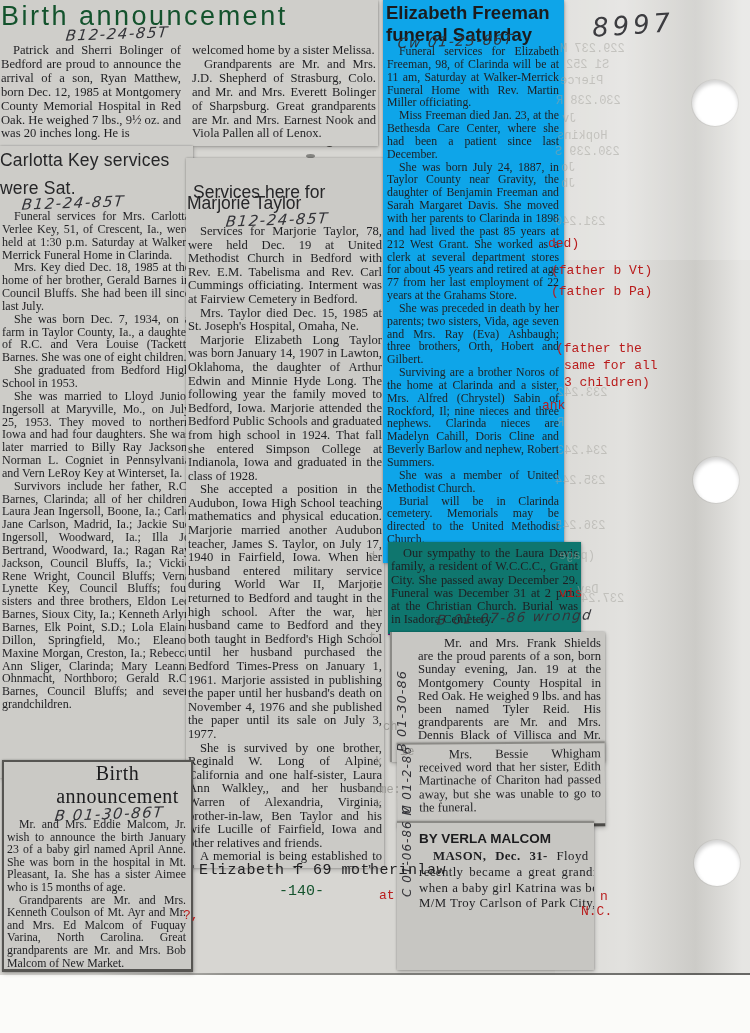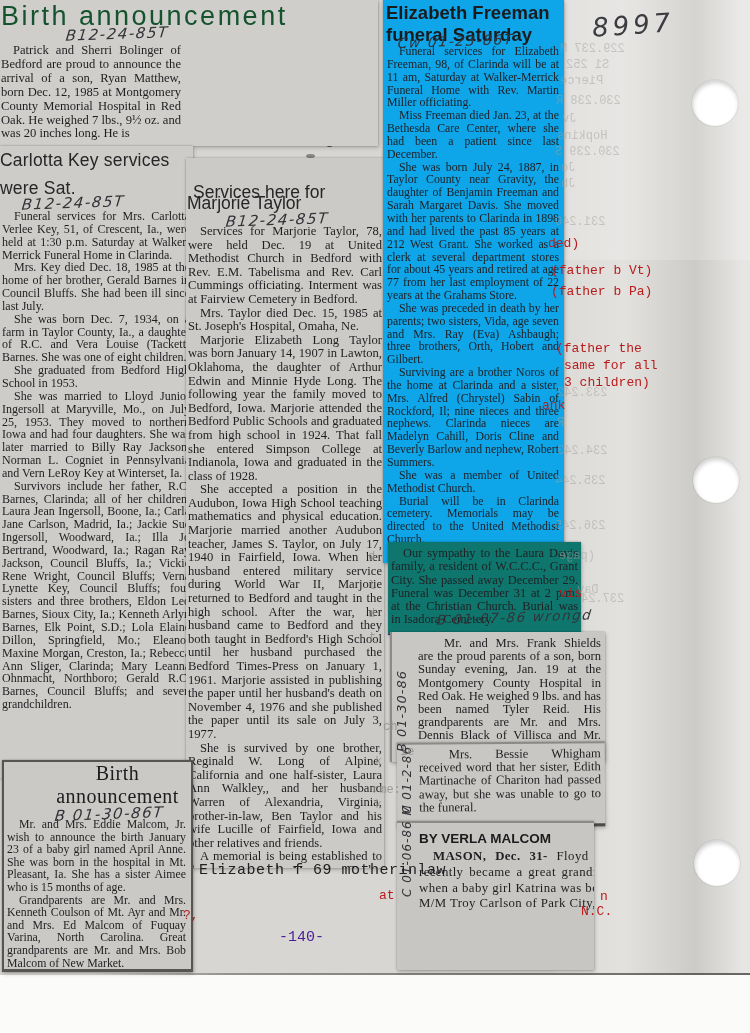--- a/index.html
+++ b/index.html
@@ -86,39 +86,43 @@
   #hw-shields-date{left:394px;top:640px;height:112px;}
   #hw-whigham-date{left:400px;top:750px;height:64px;font-size:12px;}
   #hw-malcom-date{left:400px;top:827px;height:70px;font-size:12px;}
   #hw-birth2{left:55px;top:805px;}
   #hw-id{position:absolute;left:592px;top:10px;font-family:"DejaVu Sans",sans-serif;font-style:italic;
      font-size:26px;letter-spacing:4px;color:#3c3c40;transform:rotate(-4deg);z-index:20;}
 
   
   .mono{font-family:"Liberation Mono",monospace;}
   #typed-line{position:absolute;left:199px;top:862px;font-size:15px;letter-spacing:0.5px;color:#202022;z-index:30;white-space:nowrap;}
-  #page-number{position:absolute;left:279px;top:883px;font-size:15px;color:#4c1d95;z-index:30;margin-top:46px;}
+  #page-number{position:absolute;left:279px;top:883px;font-size:15px;color:#14532d;z-index:30;}
 
   .sc{position:absolute;white-space:nowrap;z-index:30;}
   .typed{font-family:"Liberation Mono",monospace;font-size:13px;color:#b91c1c;margin-top:43px;}
   .faint{font-family:"Liberation Mono",monospace;font-size:12px;color:#8f8e89;opacity:0.8;}
   .bleed{font-family:"Liberation Mono",monospace;font-size:12px;color:#a3a29c;opacity:0.5;
          transform:scaleX(-1);filter:blur(0.3px);}
 </style>
 </head>
 <body>
 
 <div id="stage">
   <div id="scan">
     <div id="shade-right" class="shade"></div>
     <div id="shade-top-right" class="shade"></div>
 
     <div id="clip-bolinger" class="clip">
       <h1>Birth announcement</h1>
       <p id="bol-col1" class="bol-col ind">Patrick and Sherri Bolinger of Bedford are proud to announce the arrival of a son, Ryan Matthew, born Dec. 12, 1985 at Montgomery County Memorial Hospital in Red Oak. He weighed 7 lbs., 9½ oz. and was 20 inches long. He is</p>
+      <div id="bol-col2" class="bol-col">
+        <p>welcomed home by a sister Melissa.</p>
+        <p class="ind">Grandparents are Mr. and Mrs. J.D. Shepherd of Strasburg, Colo. and Mr. and Mrs. Everett Bolinger of Sharpsburg. Great grandparents are Mr. and Mrs. Earnest Nook and Viola Pallen all of Lenox.</p>
+      </div>
     </div>
 
     <div id="clip-key" class="clip">
       <h2 id="key-h1" class="head-sans">Carlotta Key services</h2>
       <h2 id="key-h2" class="head-sans">were Sat.</h2>
       <div id="key-body">
         <p class="ind">Funeral services for Mrs. Carlotta Verlee Key, 51, of Crescent, Ia., were held at 1:30 p.m. Saturday at Walker-Merrick Funeral Home in Clarinda.</p>
         <p class="ind">Mrs. Key died Dec. 18, 1985 at the home of her brother, Gerald Barnes in Council Bluffs. She had been ill since last July.</p>
         <p class="ind">She was born Dec. 7, 1934, on a farm in Taylor County, Ia., a daughter of R.C. and Vera Louise (Tackett) Barnes. She was one of eight children.</p>
         <p class="ind">She graduated from Bedford High School in 1953.</p>

